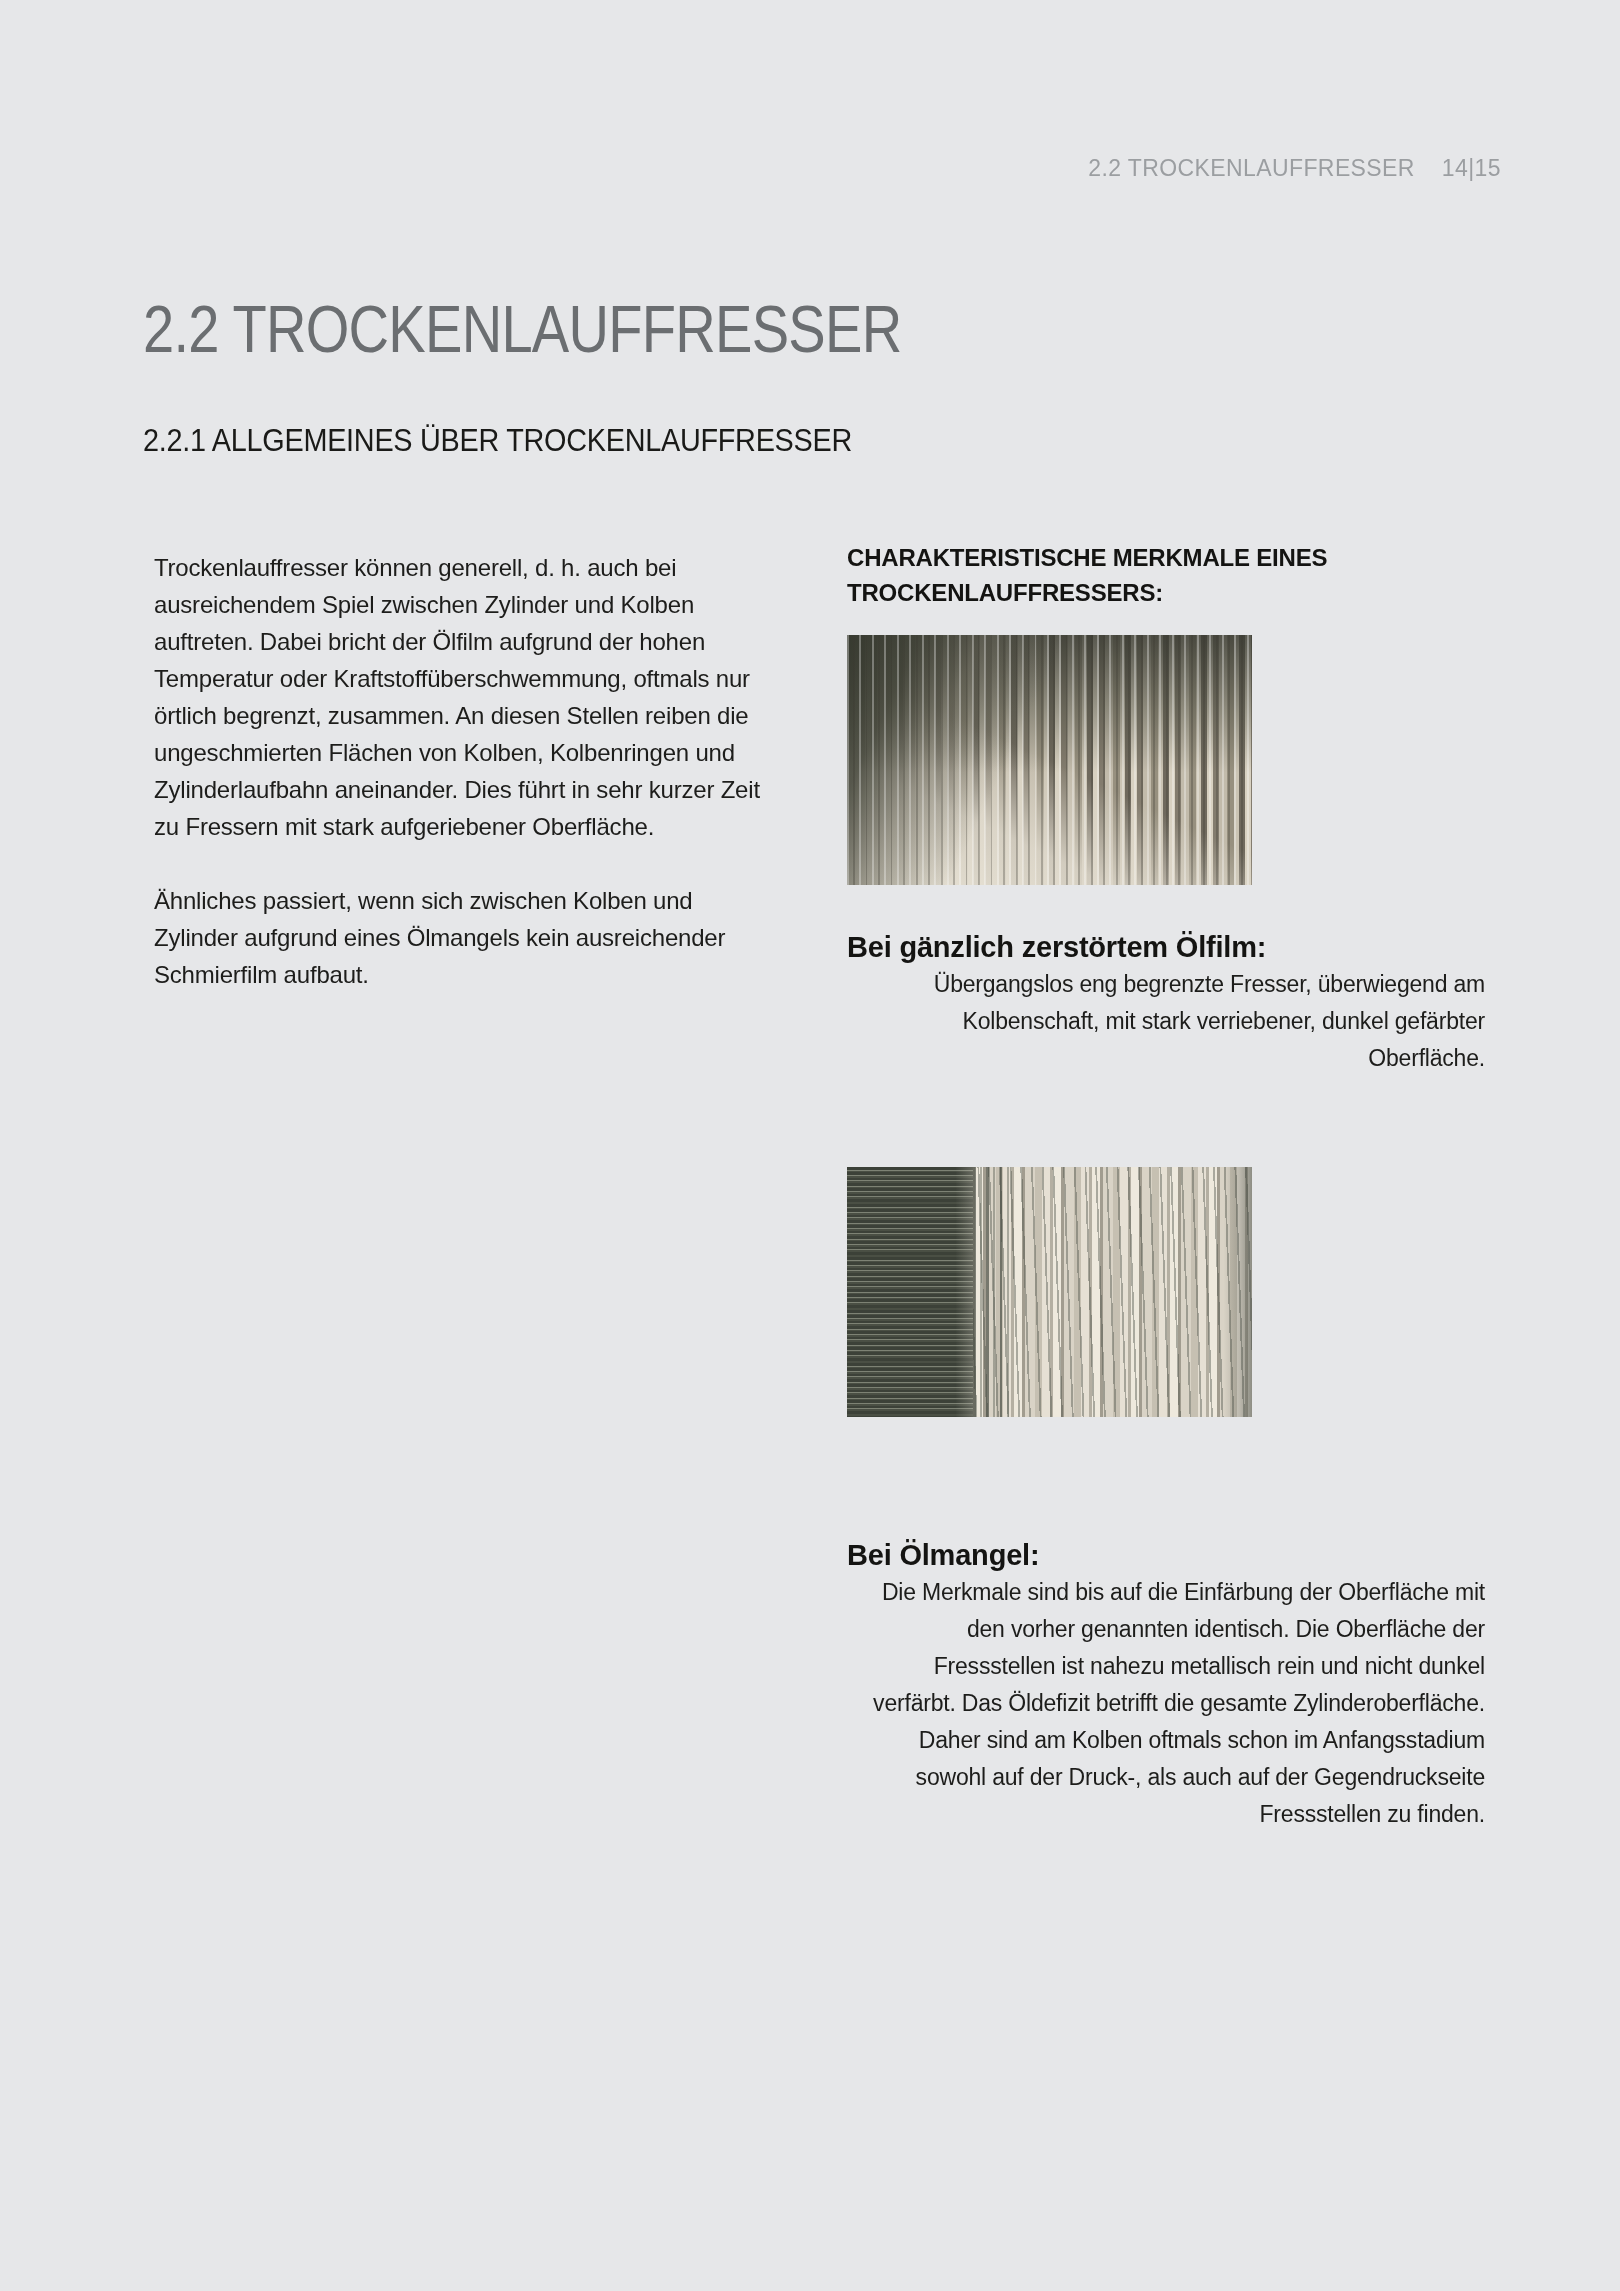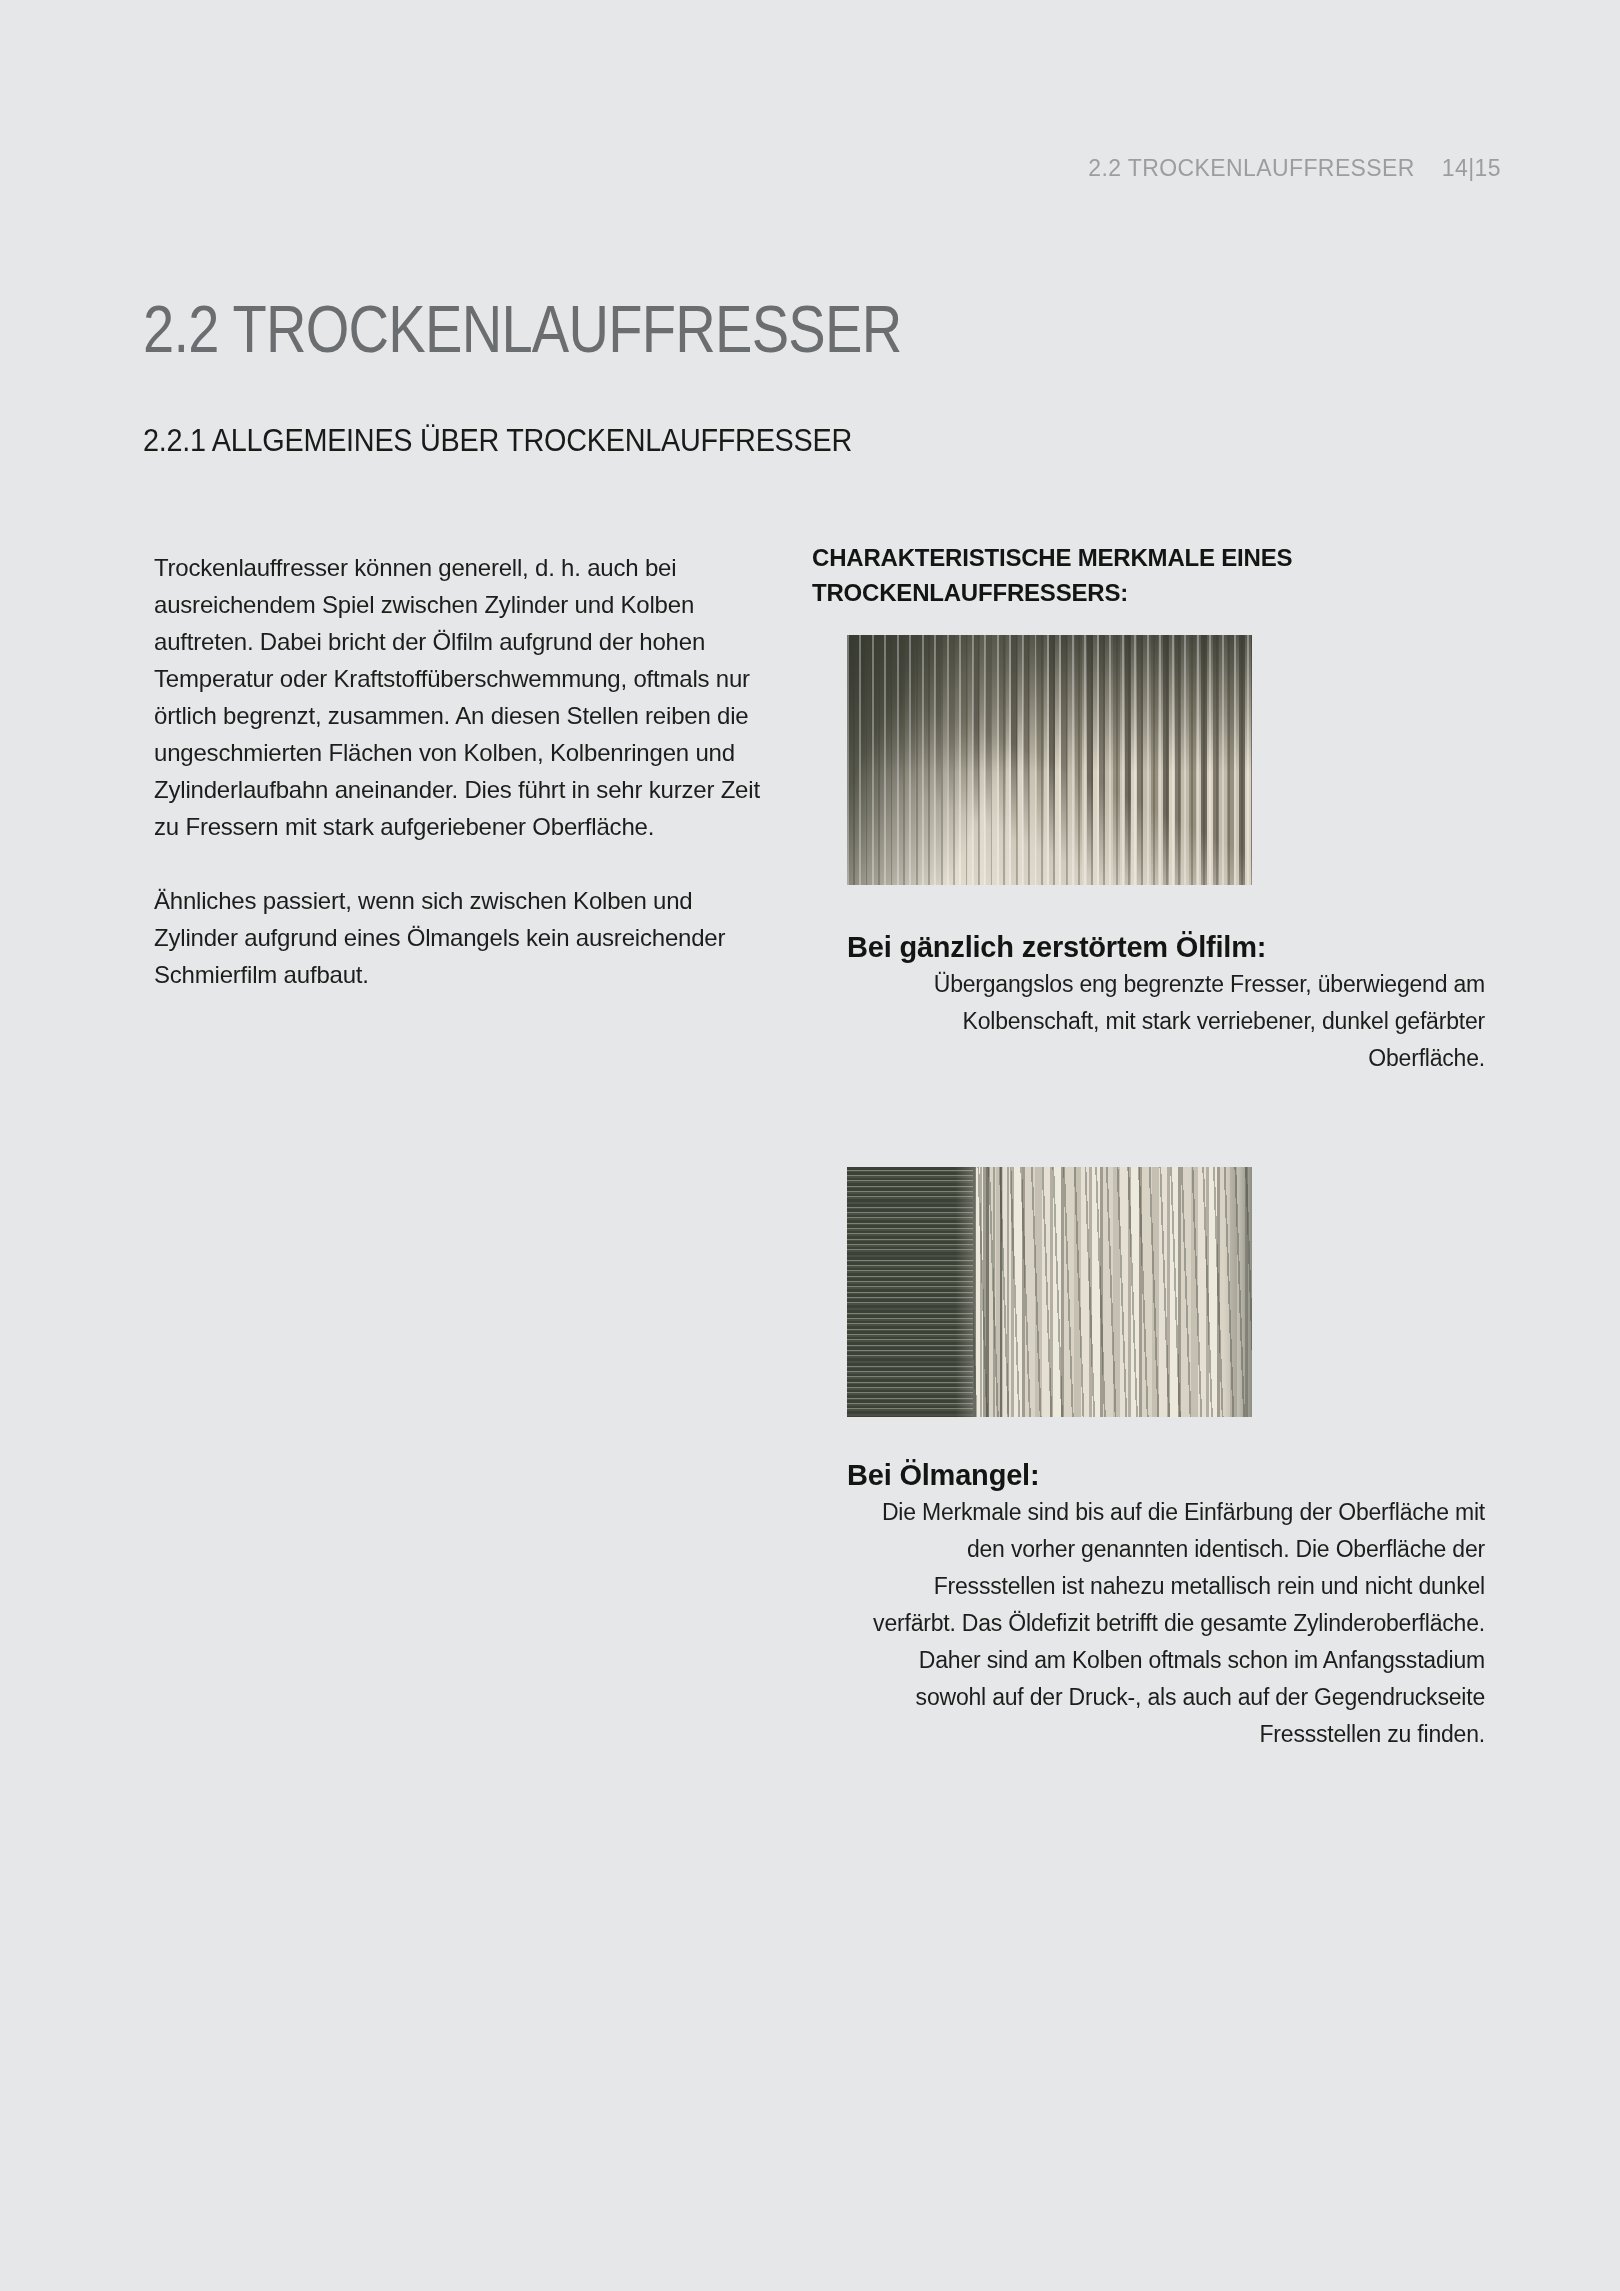--- a/index.html
+++ b/index.html
@@ -77,21 +77,21 @@
     line-height: 37px;
     letter-spacing: -0.2px;
   }
   .intro-col p + p {
     margin-top: 37px;
   }
 
   
   .char-heading {
     position: absolute;
-    left: 812px;
+    left: 847px;
     top: 540px;
     width: 535px;
     margin: 0;
     font-size: 24px;
     line-height: 35px;
     font-weight: 700;
     color: #141412;
     letter-spacing: -0.2px;
   }
 
@@ -138,21 +138,21 @@
       repeating-linear-gradient(90deg, rgba(66,71,62,.65) 0 2.7px, rgba(0,0,0,0) 2.7px 7.1px, rgba(94,99,88,.45) 7.1px 9px, rgba(0,0,0,0) 9px 13.4px);
   }
 
   
   .figure-caption {
     position: absolute;
     left: 847px;
     width: 638px;
   }
   .cap-1 { top: 929px; }
-  .cap-2 { top: 1457px; }
+  .cap-2 { top: 1537px; }
   .cap-title {
     margin: 0;
     font-size: 29px;
     line-height: 37px;
     font-weight: 700;
     color: #141412;
     letter-spacing: -0.2px;
   }
   .cap-text {
     margin: 0;

